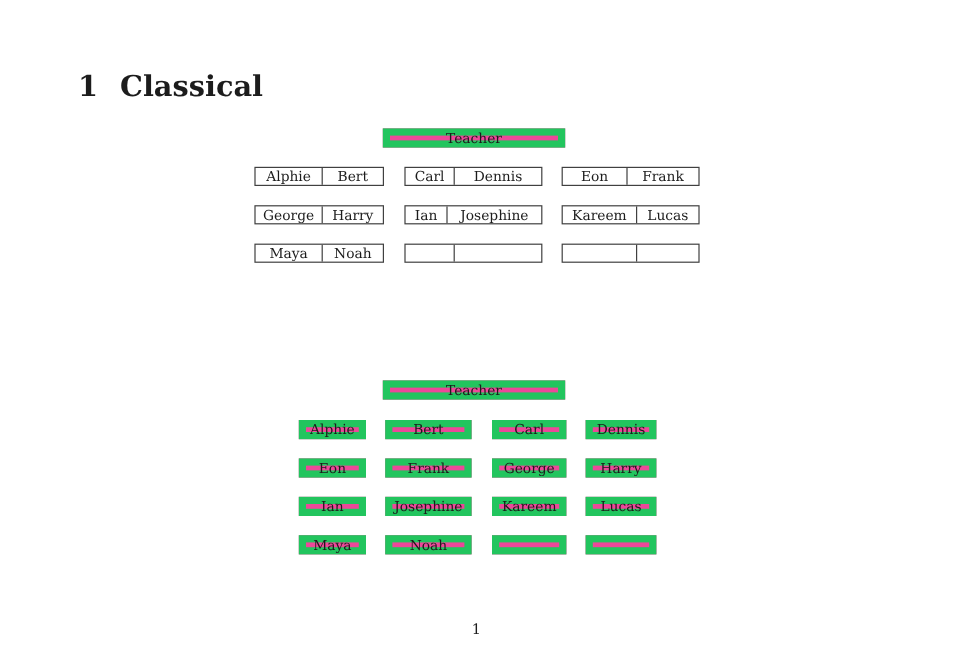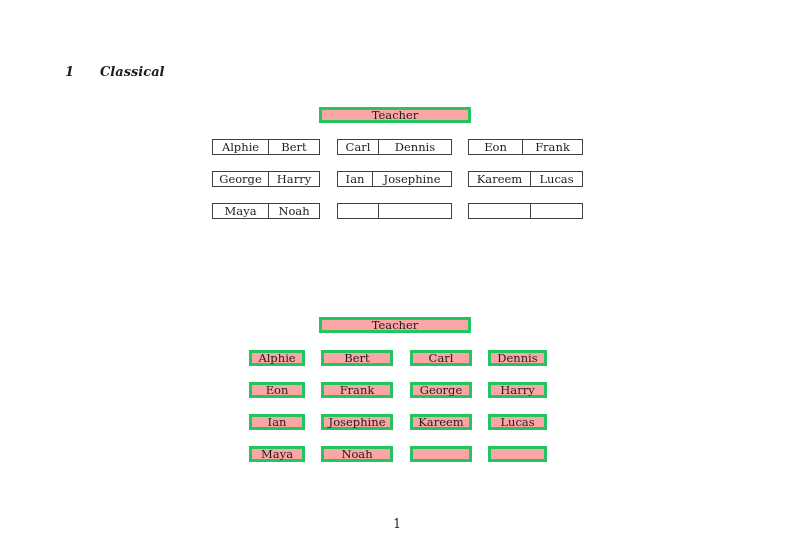--- a/index.html
+++ b/index.html
@@ -12,33 +12,32 @@
   .page{
     position:relative;
     width:794px;height:560px;
     background:#ffffff;
     overflow:hidden;
   }
   .section-heading{
     position:absolute;
     left:65px;
     font-weight:bold;
-    font-size:13px;
+    font-size:24px;
     line-height:20px;
     white-space:nowrap;
-    font-style:italic;
   }
   .sec-num{display:inline-block;min-width:35px;}
   
   .box{
     position:absolute;
     height:16px;
     box-sizing:border-box;
-    border:3px solid #22c55e;
-    background:#fca5a5;
+    border:6px solid #22c55e;
+    background:#ec4899;
     display:flex;
     align-items:center;
     justify-content:center;
     font-size:11.5px;
     line-height:14px;
     white-space:nowrap;
   }
   
   .desk{
     position:absolute;

